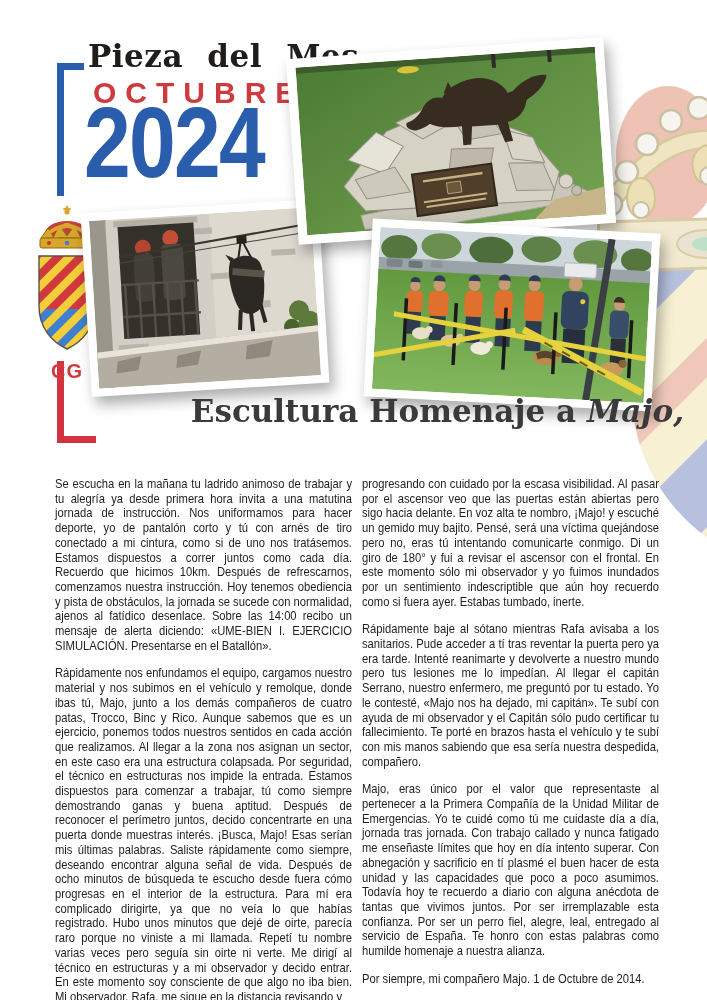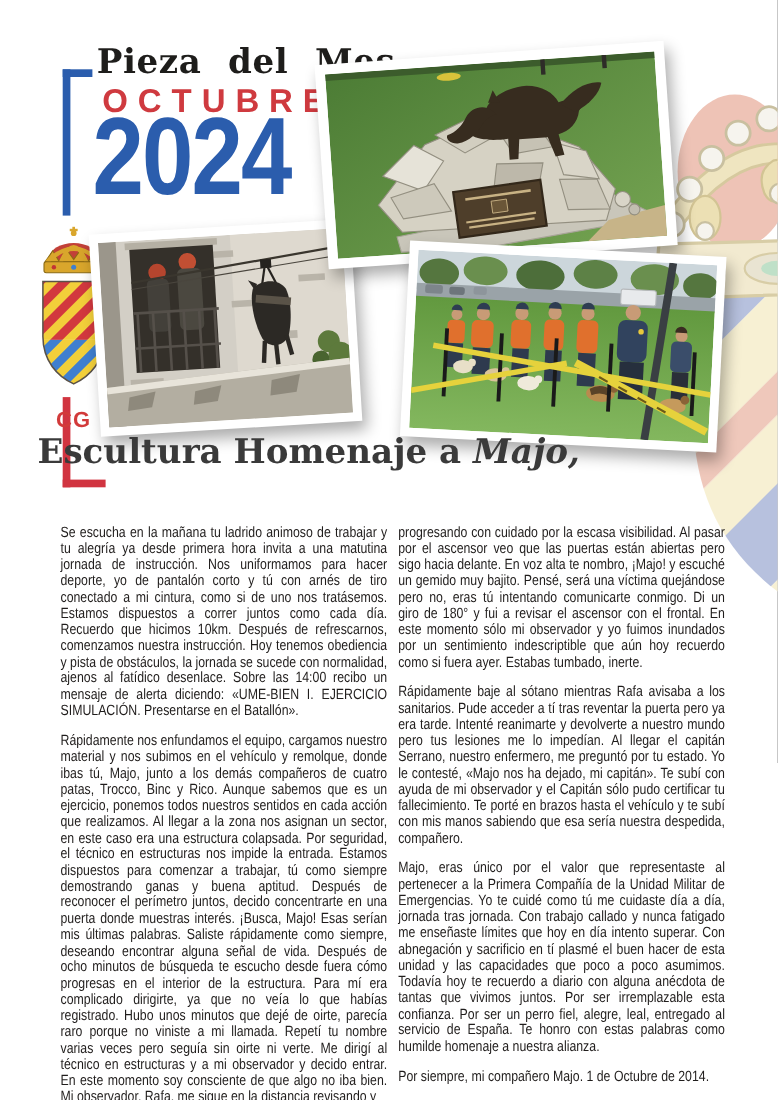--- a/index.html
+++ b/index.html
@@ -10,31 +10,31 @@
           font-weight:bold;font-size:31px;color:#1e1d1b;word-spacing:13px;letter-spacing:.5px;z-index:3;}
   .month{position:absolute;left:93px;top:76px;font-weight:bold;font-size:30px;
          color:#cf3a3f;letter-spacing:9px;z-index:3;}
   .year{position:absolute;left:84px;top:96px;font-weight:bold;font-size:100px;line-height:.92;
         color:#2b5dad;z-index:3;display:inline-block;transform:scaleX(.84);transform-origin:left top;letter-spacing:-2px;}
   .bracket{position:absolute;z-index:2;}
   .b-blue{background:#2b5dad;}
   .b-red{background:#d13440;}
   
   .crest{position:absolute;left:24px;top:206px;width:86px;z-index:3;text-align:center;}
-  .crest-caption{margin-top:10px;font-weight:bold;font-size:20px;color:#d23a3a;letter-spacing:1px;}
+  .crest-caption{margin-top:0;font-weight:bold;font-size:20px;color:#d23a3a;letter-spacing:1px;}
   
   .polaroid{position:absolute;background:#fff;box-shadow:4px 8px 14px rgba(0,0,0,.33);}
   .polaroid svg{display:block;}
   .ph1{left:292px;top:48px;padding:9px;transform:rotate(-4deg);z-index:6;}
   .ph2{left:86px;top:206px;padding:8px;transform:rotate(-3.5deg);z-index:5;}
   .ph3{left:368px;top:226px;padding:8px;transform:rotate(3deg);z-index:7;}
   
   .watermark{position:absolute;left:583px;top:26px;z-index:1;}
   
-  .headline{position:absolute;left:34px;top:394px;width:650px;text-align:left;z-index:10;
+  .headline{position:absolute;left:34px;top:394px;width:650px;text-align:right;z-index:10;
             font-family:"DejaVu Serif",serif;font-weight:bold;font-size:31px;line-height:1.12;color:#3a3a3a;}
   .headline .it{font-style:italic;}
   
   .article{position:absolute;left:55px;top:477px;width:604px;display:flex;gap:10px;z-index:10;}
   .col{width:297px;overflow:visible;}
   .col-inner{width:358px;transform:scaleX(.8296);transform-origin:0 0;
              font-size:13.5px;line-height:1.09;color:#201d1c;text-align:justify;letter-spacing:0;}
   .col-inner p{margin:0 0 13px 0;}
 </style>
 </head>

